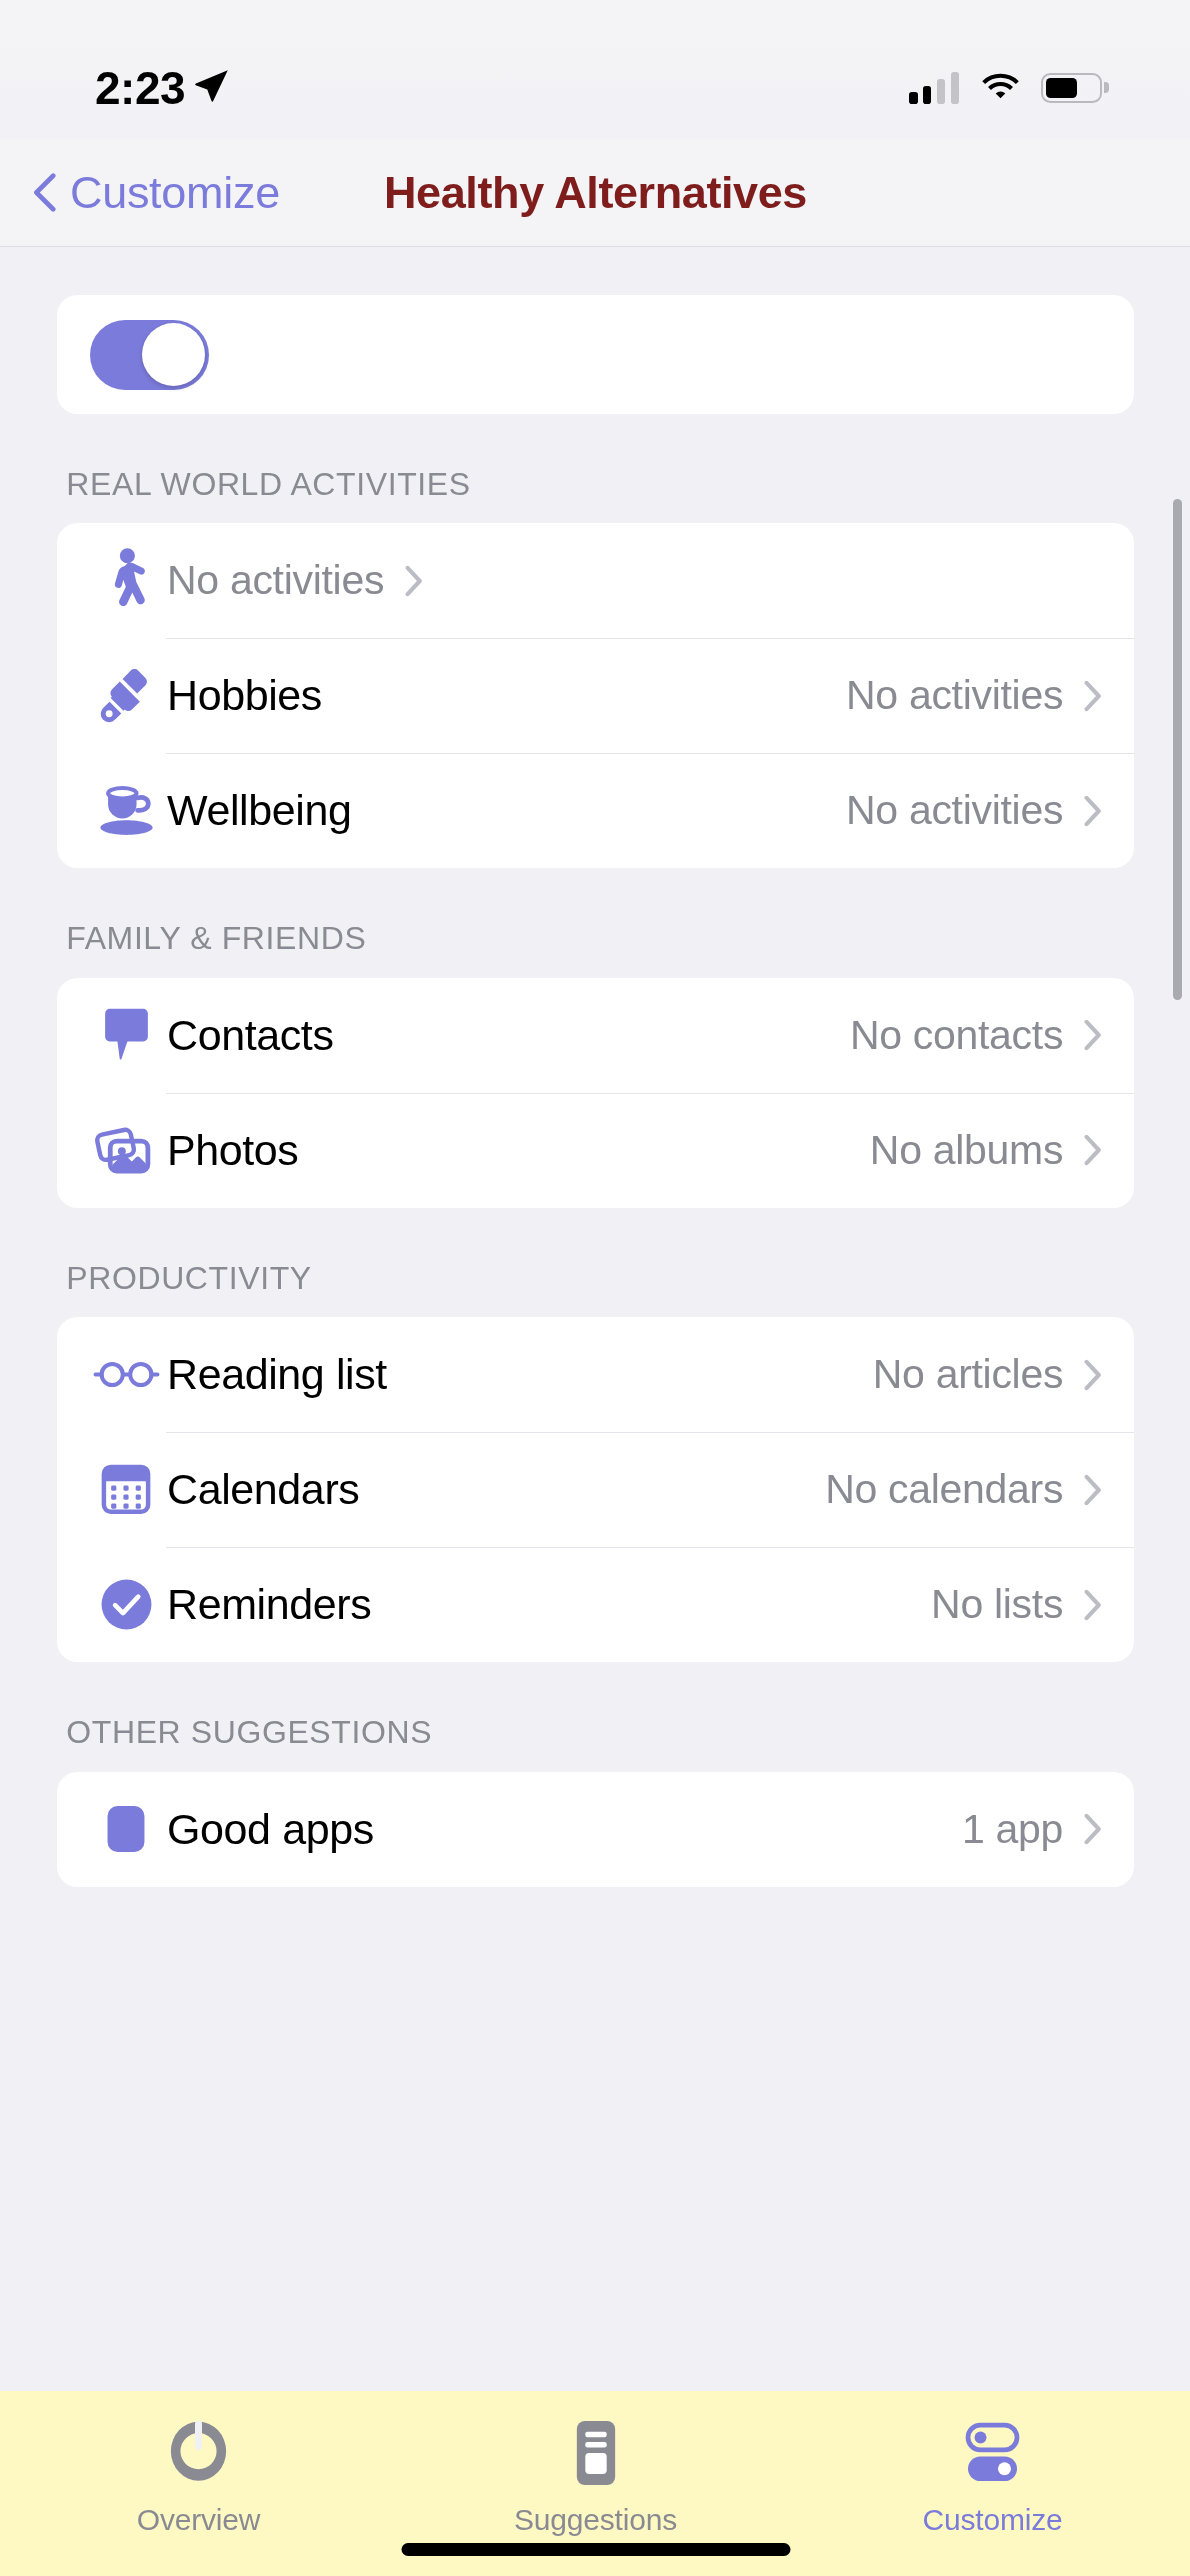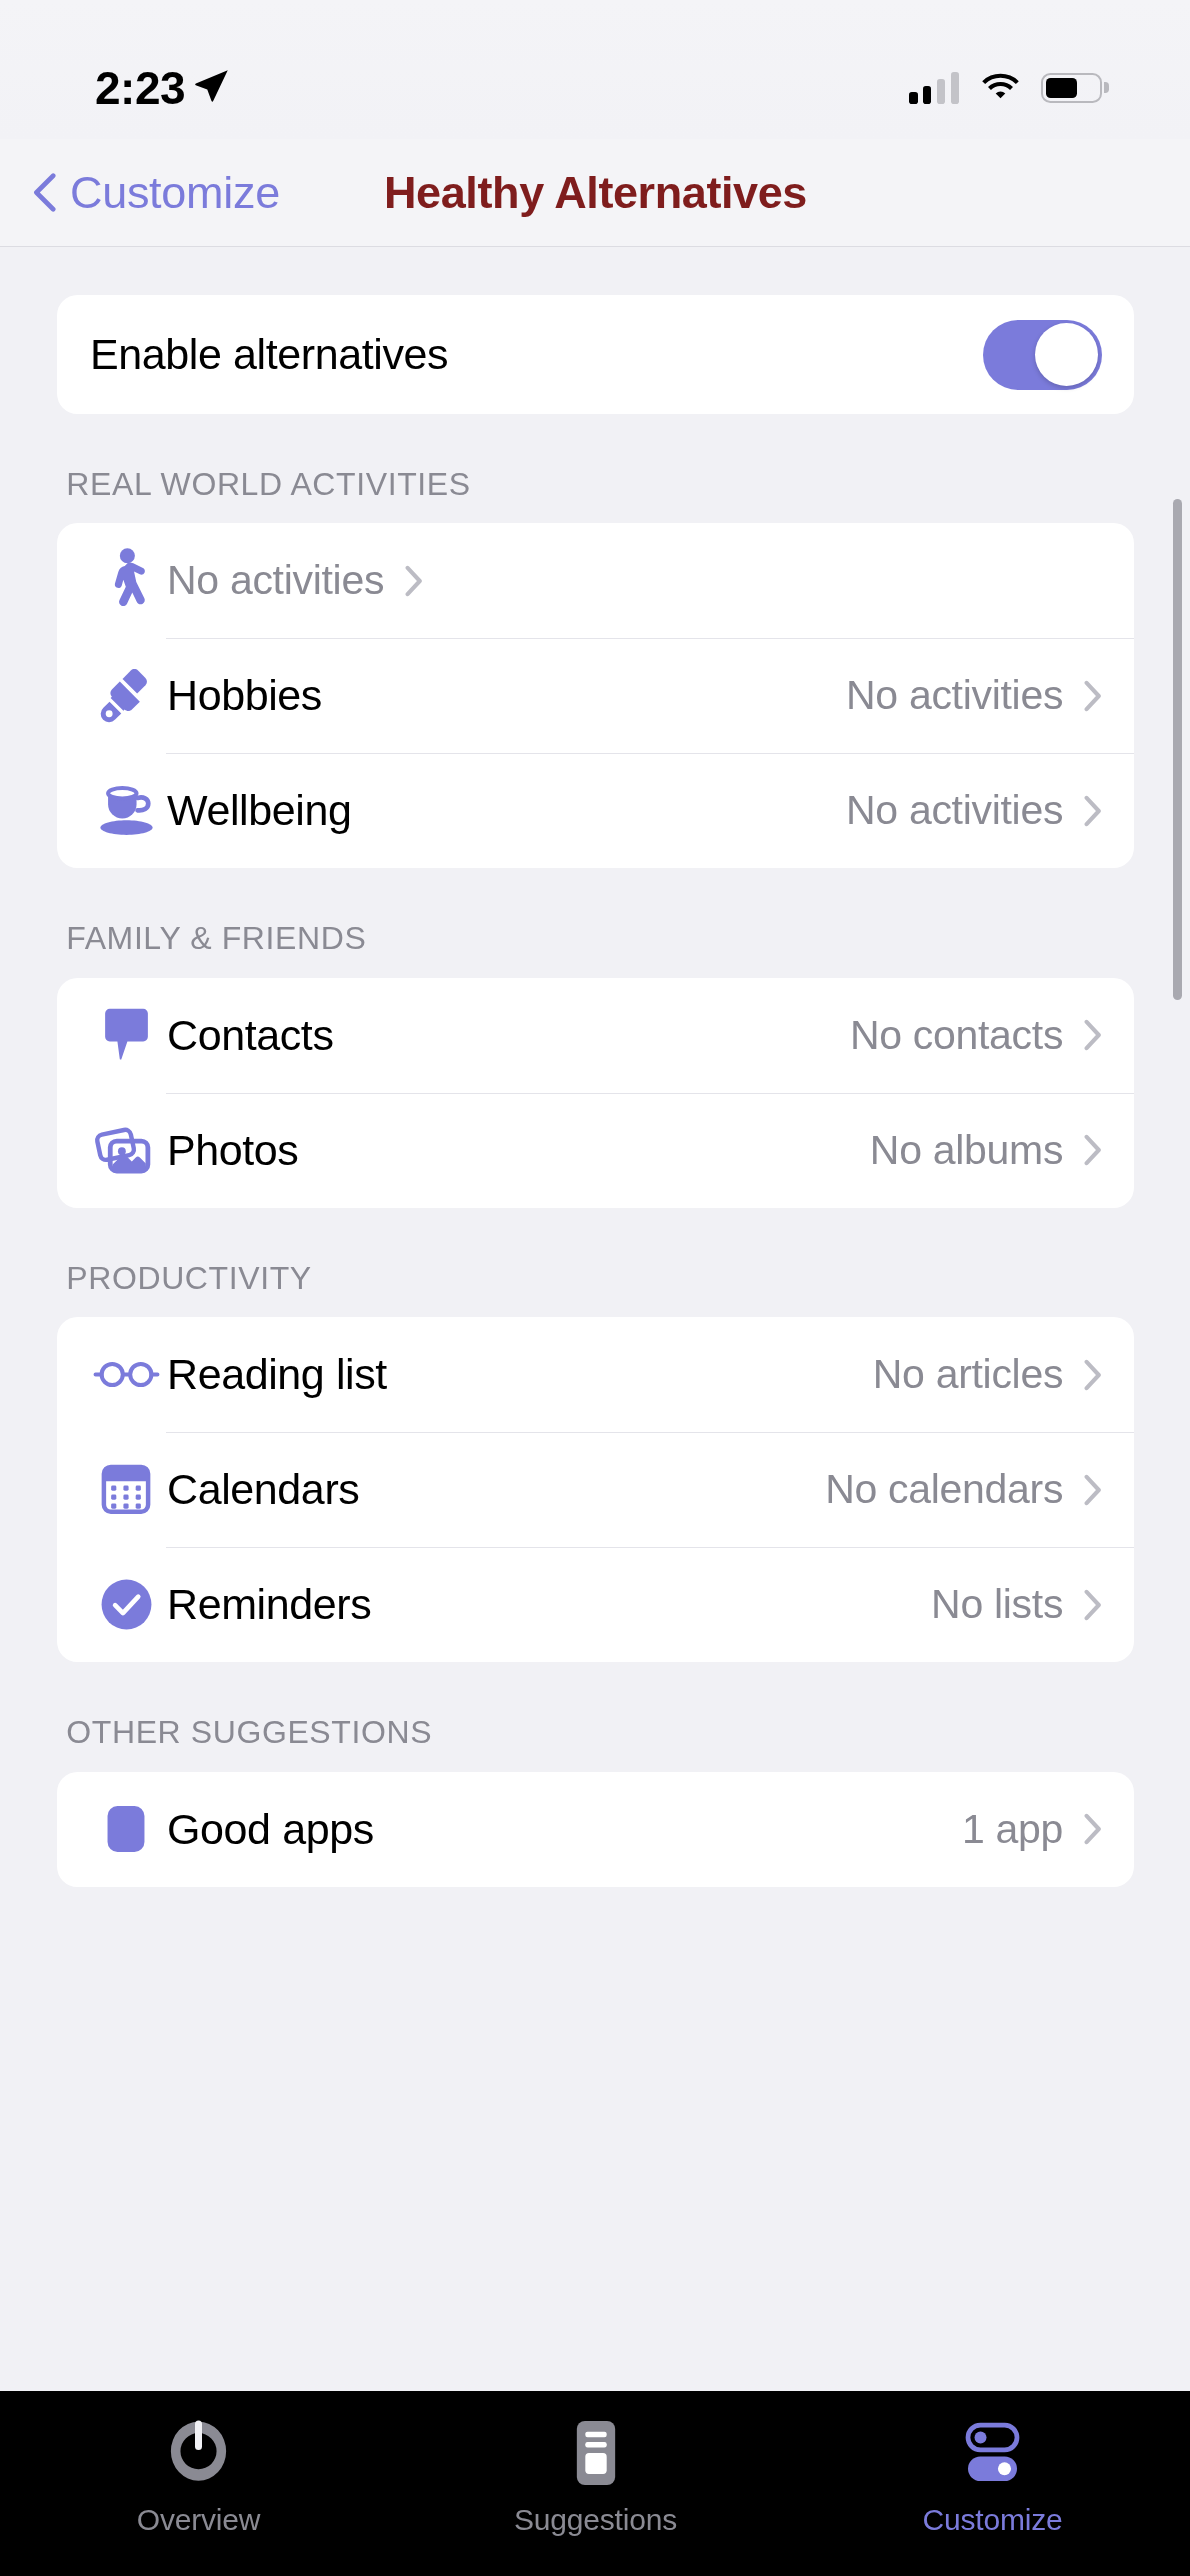--- a/index.html
+++ b/index.html
@@ -147,21 +147,21 @@
     width:63px; height:63px; border-radius:50%;
     background:#fff;
     box-shadow:0 1.9px 5.6px rgba(0,0,0,.18);
   }
 
   
   .tabbar{
     flex:0 0 185px;
     display:flex; align-items:flex-start;
     padding-top:26px;
-    background:#000000;
+    background:#fef9c3;
     border-top:0.9px solid transparent;
   }
   .tab{
     flex:1 1 0;
     display:flex; flex-direction:column; align-items:center; gap:15px;
     cursor:pointer;
   }
   .tab .tico{ height:70px; display:flex; align-items:center; justify-content:center; }
   .tab-label{ font-size:30px; color:#8a8a93; letter-spacing:-0.2px; }
   .tab.active .tab-label{ color:#7b7bdb; }
@@ -222,21 +222,20 @@
     <div class="nav-title">Healthy Alternatives</div>
   </div>
 
   <div class="content">
     <div class="scrollbar"></div>
 
     <div class="spacer-top"></div>
 
     <div class="card">
       <div class="row toggle-row">
-        <span class="row-label">Enable alternatives</span>
         <span class="switch">
             <span class="knob"></span>
           </span>
       </div>
     </div>
 
     <div class="section-head">REAL WORLD ACTIVITIES</div>
     <div class="card">
 
       <div class="row">

